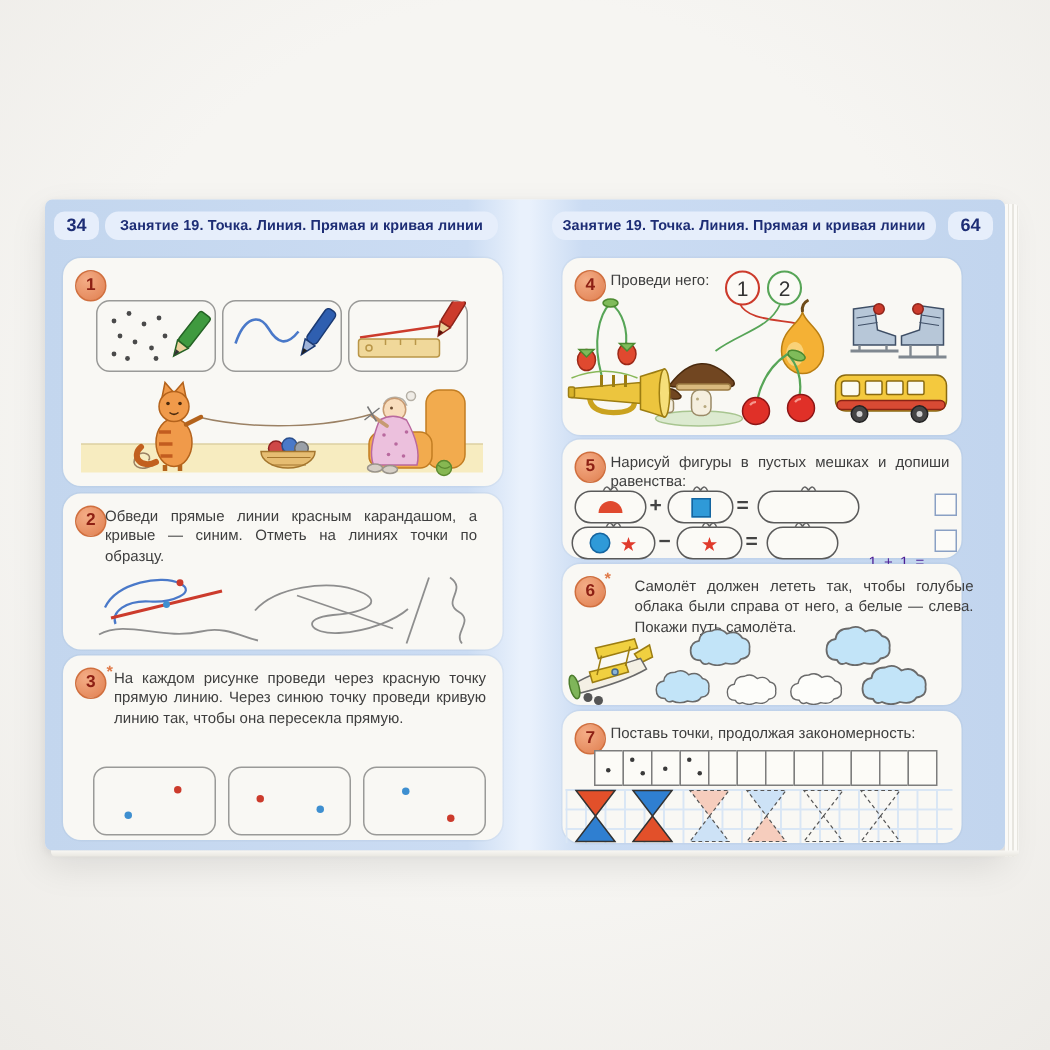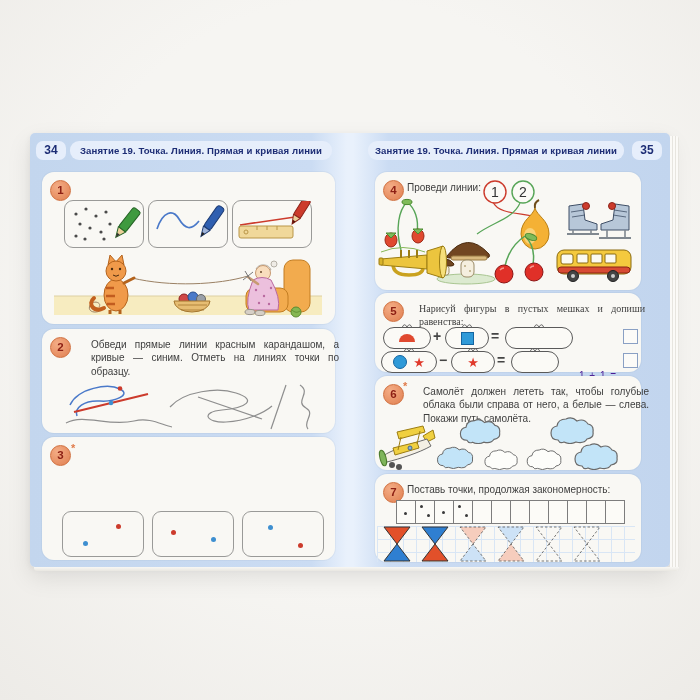--- a/index.html
+++ b/index.html
@@ -156,61 +156,62 @@
           <ellipse cx="200" cy="60" rx="5" ry="2.6" fill="#d6cfc6" stroke="#9a948b"></ellipse>
           <ellipse cx="210" cy="61" rx="5" ry="2.6" fill="#d6cfc6" stroke="#9a948b"></ellipse>
           <circle cx="246" cy="60" r="5" fill="#86b752" stroke="#5c8a30"></circle>
           <path d="M242,58 q4,4 8,1" stroke="#5c8a30" fill="none" stroke-width=".8"></path>
         </g>
       </svg>
     </div>
 
     <div class="tbox" style="left:12px;top:196px;width:293px;height:104px;">
       <div class="tnum">2</div>
-      <div class="ttext" style="left:49px;top:9px;width:248px;">Обведи прямые линии красным карандашом, а кривые — синим. Отметь на линиях точки по образцу.</div>
+      <div class="ttext" style="left:28px;top:9px;width:248px;">Обведи прямые линии красным карандашом, а кривые — синим. Отметь на линиях точки по образцу.</div>
       <svg style="position:absolute;left:8px;top:52px;" width="277" height="50" viewBox="0 0 277 50">
         <g stroke="#8e8e8e" stroke-width="1.2" fill="none">
           <path d="M16,42 C34,32 58,46 84,40 C100,36 112,44 122,46"></path>
           <path d="M120,26 C134,10 168,6 186,12 C208,19 196,27 172,29 C150,31 156,42 176,41 C196,40 214,32 222,25"></path>
           <path d="M148,16 L212,38"></path>
           <path d="M236,4 L221,48"></path>
           <path d="M250,4 C262,12 244,20 256,27 C266,33 252,41 258,48"></path>
         </g>
         <path d="M20,24 C28,7 58,2 70,8 C82,14 64,21 50,20 C34,19 24,27 27,35" stroke="#4a79c9" stroke-width="1.5" fill="none"></path>
         <line x1="24" y1="31" x2="98" y2="13" stroke="#cc3b2c" stroke-width="2"></line>
         <circle cx="70" cy="7.5" r="2.3" fill="#cc3b2c"></circle>
         <circle cx="61" cy="22" r="2.3" fill="#3e8fd0"></circle>
       </svg>
     </div>
 
     <div class="tbox" style="left:12px;top:304px;width:293px;height:123px;">
       <div class="tnum">3</div>
       <span class="star" style="left:29px;top:5px;">*</span>
+      <div class="ttext" style="left:34px;top:9px;width:248px;">На каждом рисунке проведи через красную точку прямую линию. Через синюю точку проведи кривую линию так, чтобы она пересекла прямую.</div>
       <div class="minibox" style="left:20px;top:74px;width:80px;height:44px;">
         <span class="dot red" style="left:53px;top:12px;"></span>
         <span class="dot blue" style="left:20px;top:29px;"></span>
       </div>
       <div class="minibox" style="left:110px;top:74px;width:80px;height:44px;">
         <span class="dot red" style="left:18px;top:18px;"></span>
         <span class="dot blue" style="left:58px;top:25px;"></span>
       </div>
       <div class="minibox" style="left:200px;top:74px;width:80px;height:44px;">
         <span class="dot blue" style="left:25px;top:13px;"></span>
         <span class="dot red" style="left:55px;top:31px;"></span>
       </div>
     </div>
   </div>
 
   <div class="page page-right">
     <div class="pill title" style="left:18px;width:256px;">Занятие 19. Точка. Линия. Прямая и кривая линии</div>
-    <div class="pill pnum" style="left:282px;">35</div>
+    <div class="pill pnum" style="left:282px;">64</div>
 
     <div class="tbox" style="left:25px;top:39px;width:266px;height:118px;">
       <div class="tnum">4</div>
-      <div class="ttext" style="left:32px;top:9px;width:90px;">Проведи линии:</div>
+      <div class="ttext" style="left:32px;top:9px;width:90px;">Проведи него:</div>
       <svg style="position:absolute;left:0;top:0;" width="266" height="118" viewBox="0 0 266 118">
         <path d="M118,30 C124,44 152,40 164,46" stroke="#cc3b2c" stroke-width="1.2" fill="none"></path>
         <path d="M145,31 C138,47 118,50 102,62" stroke="#57a557" stroke-width="1.2" fill="none"></path>
         <circle cx="120" cy="20" r="11" fill="#fbfaf6" stroke="#cc3b2c" stroke-width="1.4"></circle>
         <circle cx="148" cy="20" r="11" fill="#fbfaf6" stroke="#57a557" stroke-width="1.4"></circle>
         <text x="120" y="25" text-anchor="middle" font-size="14" fill="#333">1</text>
         <text x="148" y="25" text-anchor="middle" font-size="14" fill="#333">2</text>
         <g transform="translate(6,26)">
           <path d="M20,52 C14,30 18,12 26,4 M26,4 C34,10 38,22 36,34" stroke="#57a557" fill="none" stroke-width="1.4"></path>
           <ellipse cx="26" cy="4" rx="5" ry="2.6" fill="#7fbb5a" stroke="#4c8a30"></ellipse>
@@ -276,21 +277,21 @@
           <circle cx="16" cy="28" r="5.5" fill="#454545" stroke="#222"></circle>
               <circle cx="16" cy="28" r="2" fill="#cfcfcf"></circle>
           <circle cx="56" cy="28" r="5.5" fill="#454545" stroke="#222"></circle>
               <circle cx="56" cy="28" r="2" fill="#cfcfcf"></circle>
         </g>
       </svg>
     </div>
 
     <div class="tbox" style="left:25px;top:160px;width:266px;height:79px;">
       <div class="tnum">5</div>
-      <div class="ttext" style="left:44px;top:9px;width:226px;font-family:Liberation Serif, serif;">Нарисуй фигуры в пустых мешках и допиши равенства:</div>
+      <div class="ttext" style="left:32px;top:9px;width:226px;">Нарисуй фигуры в пустых мешках и допиши равенства:</div>
       <div class="bag" style="left:8px;top:34px;width:46px;">
         <svg class="tie" width="12" height="7">
               <path d="M1,7 Q3,1 6,6 Q9,1 11,7" stroke="#666" fill="none"></path>
             </svg>
         <span class="semicirc"></span>
       </div>
       <span class="op" style="left:58px;top:35px;">+</span>
       <div class="bag" style="left:70px;top:34px;width:42px;">
         <svg class="tie" width="12" height="7">
               <path d="M1,7 Q3,1 6,6 Q9,1 11,7" stroke="#666" fill="none"></path>

